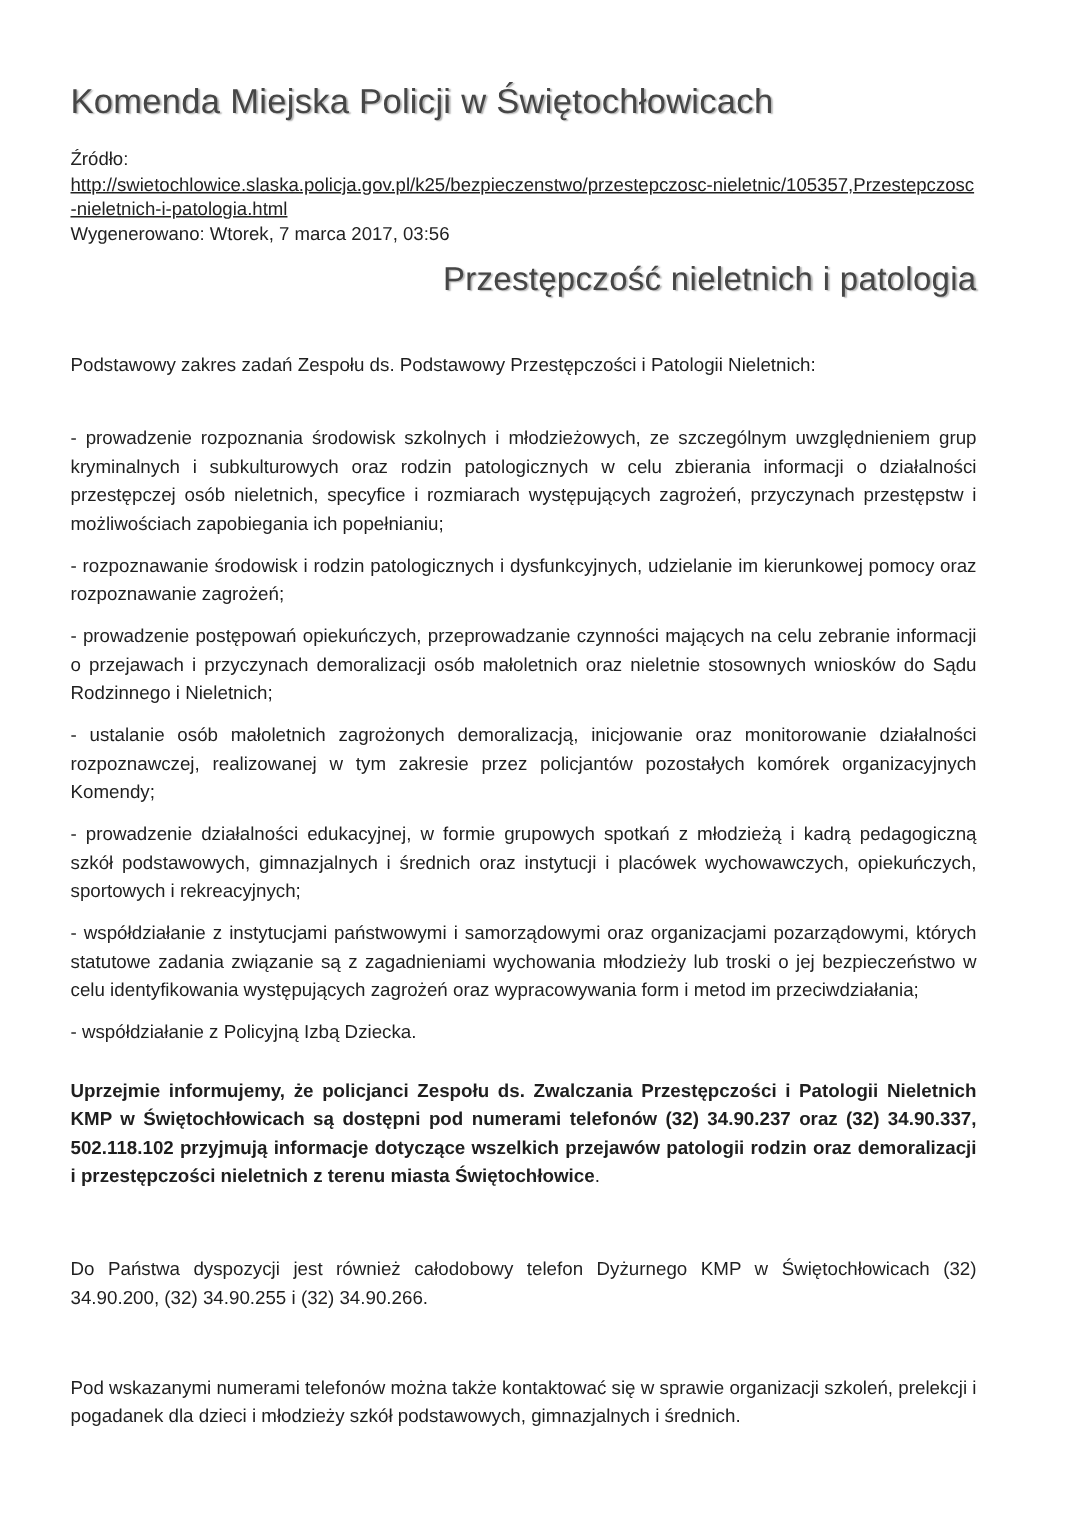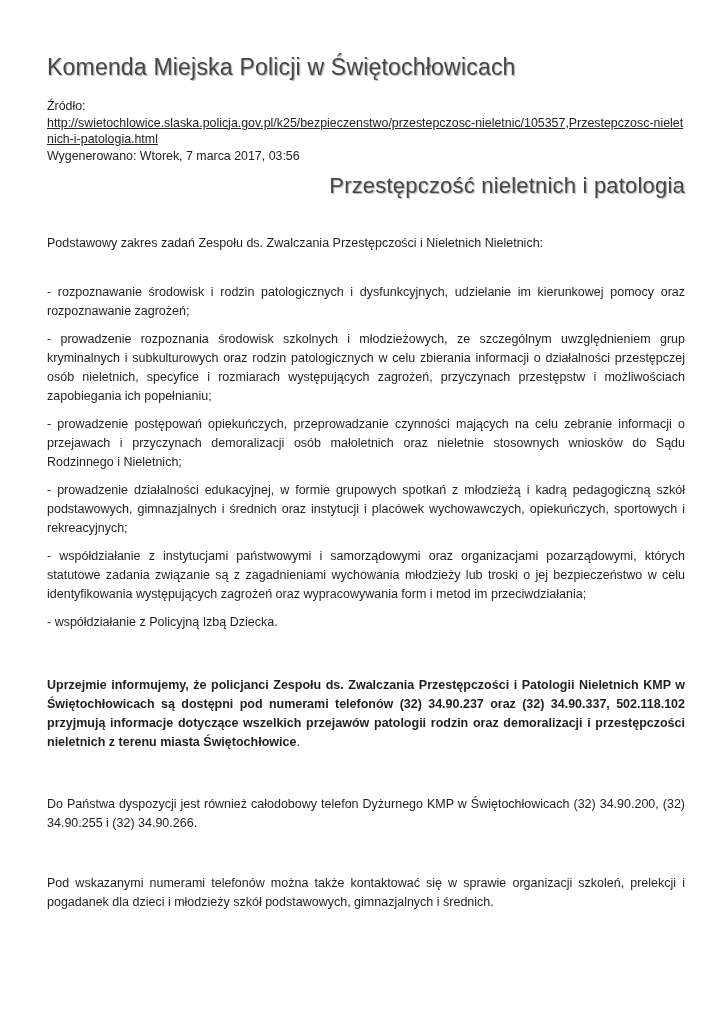--- a/index.html
+++ b/index.html
@@ -12,21 +12,21 @@
     height: 1024px;
     overflow: hidden;
     font-family: "Liberation Sans", "DejaVu Sans", sans-serif;
     color: #1f1f1f;
     -webkit-font-smoothing: antialiased;
   }
   .page {
     box-sizing: border-box;
     width: 725px;
     height: 852px;
-    padding: 52px 40px 0 47px;
+    padding: 52px 74px 0 47px;
     background: #ffffff;
   }
   .doc-title {
     font-size: 23px;
     font-weight: 400;
     color: #464646;
     text-shadow: 1.2px 1.2px 1px #b4b4b4;
     letter-spacing: 0.2px;
     line-height: 30px;
     margin: 0 0 16px 0;
@@ -53,21 +53,21 @@
     text-align: right;
   }
   .body-text p {
     font-size: 12.5px;
     line-height: 19px;
     margin: 0 0 9px 0;
     text-align: justify;
     color: #1f1f1f;
   }
   .body-text p.intro      { margin-bottom: 30px; }
-  .body-text p.gap-lg     { margin-bottom: 44px; }
+  .body-text p.gap-lg     { margin-bottom: 20px; }
   .body-text p.notice     { font-weight: 700; margin-bottom: 43px; }
   .body-text p.phones     { margin-bottom: 41px; }
   .body-text p.last-para  { margin-bottom: 0; }
   .notice .notice-tail    { font-weight: 400; }
 </style>
 </head>
 <body>
 
 <div class="page">
 
@@ -76,25 +76,26 @@
   <div class="source-block">
     <div>Źródło:</div>
     <div class="source-url">http://swietochlowice.slaska.policja.gov.pl/k25/bezpieczenstwo/przestepczosc-nieletnic/105357,Przestepczosc-nieletnich-i-patologia.html</div>
     <div>Wygenerowano: Wtorek, 7 marca 2017, 03:56</div>
   </div>
 
   <h2 class="article-title">Przestępczość nieletnich i patologia</h2>
 
   <div class="body-text">
 
-    <p class="intro">Podstawowy zakres zadań Zespołu ds. Zwalczania Przestępczości i Nieletnich Nieletnich:</p>
+    <p class="intro">Podstawowy zakres zadań Zespołu ds. Podstawowy Przestępczości i Patologii Nieletnich:</p>
 
+    <p>- prowadzenie rozpoznania środowisk szkolnych i młodzieżowych, ze szczególnym uwzględnieniem grup kryminalnych i subkulturowych oraz rodzin patologicznych w celu zbierania informacji o działalności przestępczej osób nieletnich, specyfice i rozmiarach występujących zagrożeń, przyczynach przestępstw i możliwościach zapobiegania ich popełnianiu;</p>
     <p>- rozpoznawanie środowisk i rodzin patologicznych i dysfunkcyjnych, udzielanie im kierunkowej pomocy oraz rozpoznawanie zagrożeń;</p>
-    <p>- prowadzenie rozpoznania środowisk szkolnych i młodzieżowych, ze szczególnym uwzględnieniem grup kryminalnych i subkulturowych oraz rodzin patologicznych w celu zbierania informacji o działalności przestępczej osób nieletnich, specyfice i rozmiarach występujących zagrożeń, przyczynach przestępstw i możliwościach zapobiegania ich popełnianiu;</p>
     <p>- prowadzenie postępowań opiekuńczych, przeprowadzanie czynności mających na celu zebranie informacji o przejawach i przyczynach demoralizacji osób małoletnich oraz nieletnie stosownych wniosków do Sądu Rodzinnego i Nieletnich;</p>
+    <p>- ustalanie osób małoletnich zagrożonych demoralizacją, inicjowanie oraz monitorowanie działalności rozpoznawczej, realizowanej w tym zakresie przez policjantów pozostałych komórek organizacyjnych Komendy;</p>
     <p>- prowadzenie działalności edukacyjnej, w formie grupowych spotkań z młodzieżą i kadrą pedagogiczną szkół podstawowych, gimnazjalnych i średnich oraz instytucji i placówek wychowawczych, opiekuńczych, sportowych i rekreacyjnych;</p>
     <p>- współdziałanie z instytucjami państwowymi i samorządowymi oraz organizacjami pozarządowymi, których statutowe zadania związanie są z zagadnieniami wychowania młodzieży lub troski o jej bezpieczeństwo w celu identyfikowania występujących zagrożeń oraz wypracowywania form i metod im przeciwdziałania;</p>
     <p class="gap-lg">- współdziałanie z Policyjną Izbą Dziecka.</p>
 
     <p class="notice"><span>Uprzejmie informujemy, że policjanci Zespołu ds. Zwalczania Przestępczości i Patologii Nieletnich KMP w Świętochłowicach są dostępni pod numerami telefonów (32) 34.90.237 oraz (32) 34.90.337, 502.118.102 przyjmują informacje dotyczące wszelkich przejawów patologii rodzin oraz demoralizacji i przestępczości nieletnich z terenu miasta Świętochłowice</span><span class="notice-tail">.</span></p>
 
     <p class="phones">Do Państwa dyspozycji jest również całodobowy telefon Dyżurnego KMP w Świętochłowicach (32) 34.90.200, (32) 34.90.255 i (32) 34.90.266.</p>
 
     <p class="last-para">Pod wskazanymi numerami telefonów można także kontaktować się w sprawie organizacji szkoleń, prelekcji i pogadanek dla dzieci i młodzieży szkół podstawowych, gimnazjalnych i średnich.</p>
 

